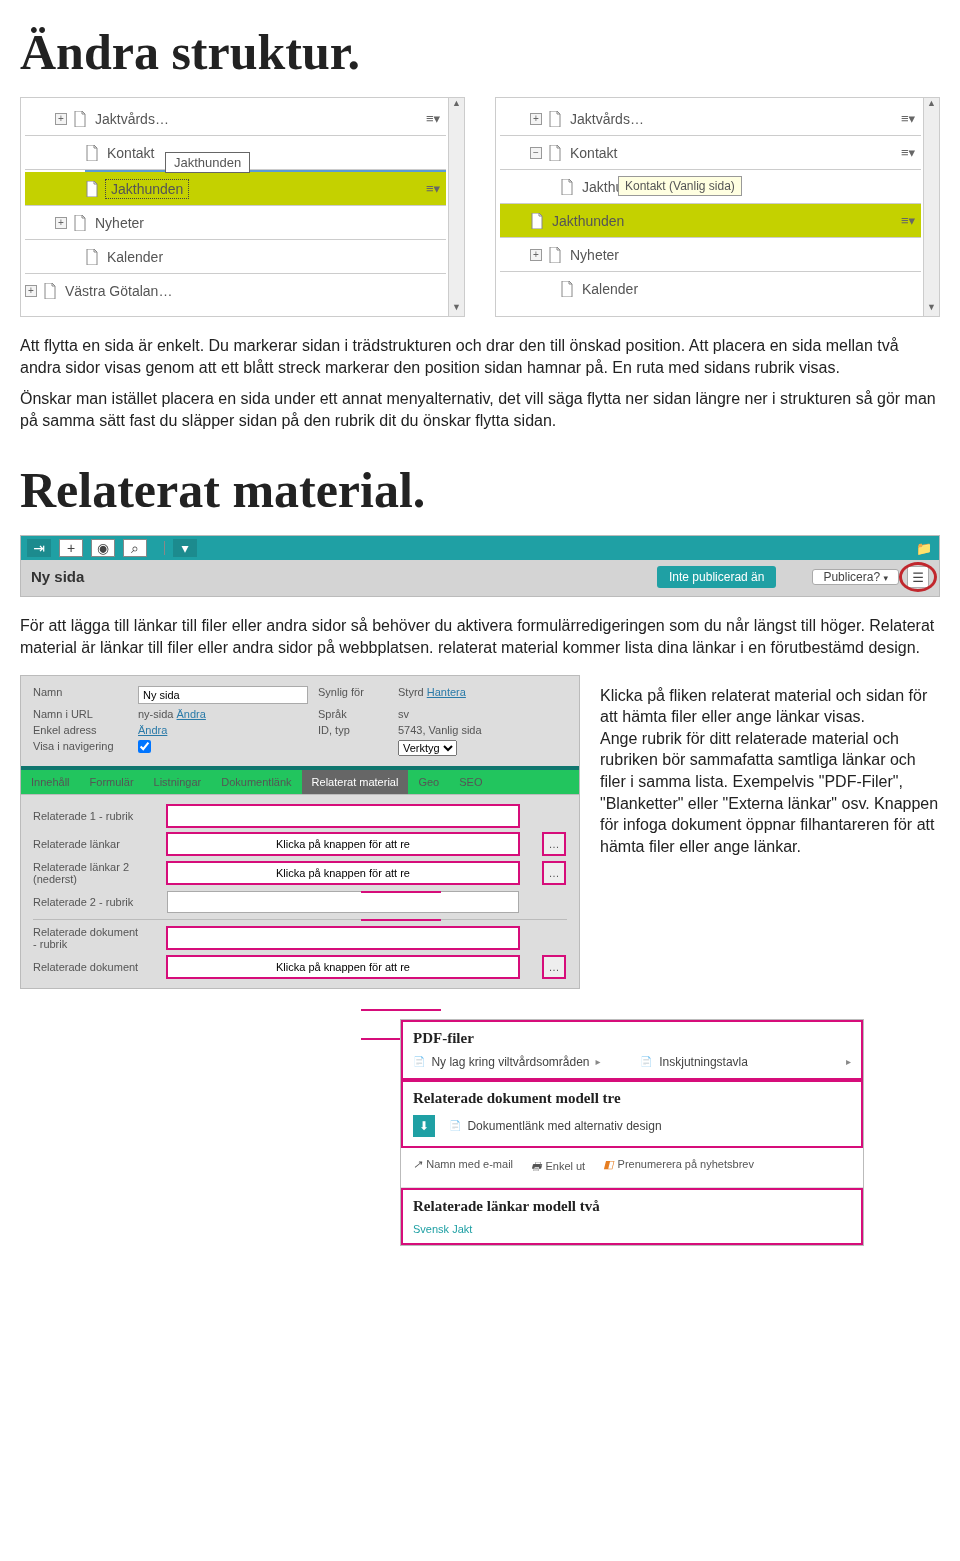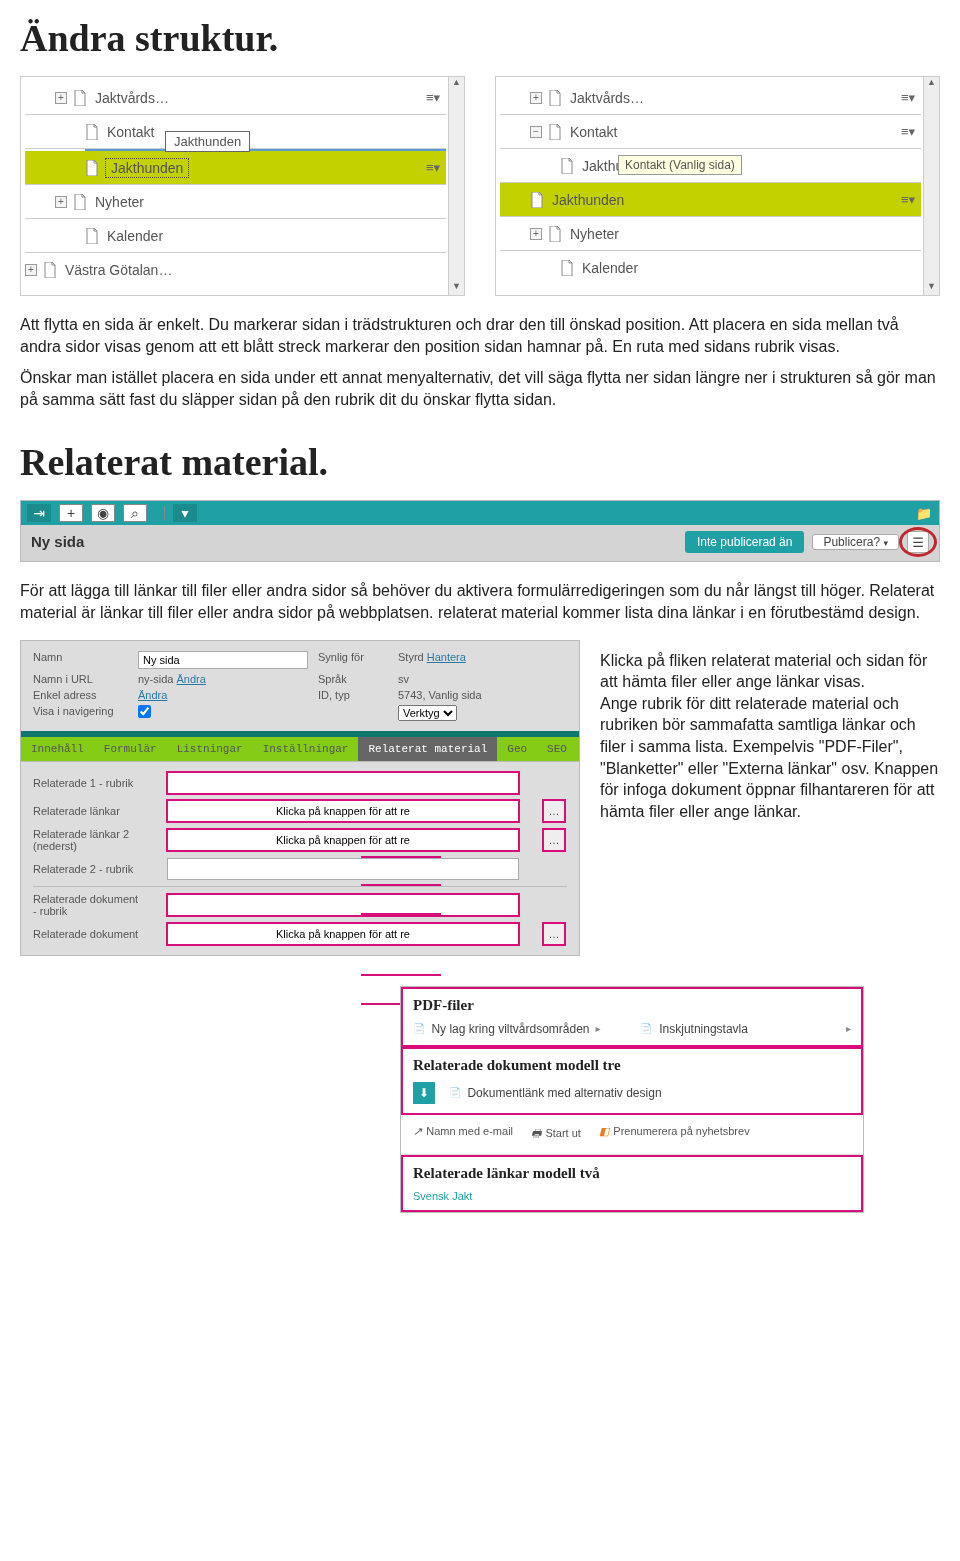--- a/index.html
+++ b/index.html
@@ -1,17 +1,17 @@
 <!DOCTYPE html>
 <html><head>
 <meta charset="utf-8">
 <style>
   * { box-sizing: border-box; margin: 0; padding: 0; }
   body { font-family: Arial, Helvetica, sans-serif; font-size: 15px; color: #222; background: #fff; width: 960px; margin: 0 auto; padding: 10px 20px 40px; }
-  h1 { font-family: Georgia, 'Times New Roman', serif; font-weight: 700; font-size: 38px; margin: 6px 0 16px; }
+  h1 { font-family: Georgia, 'Times New Roman', serif; font-weight: 700; font-size: 50px; margin: 13px 0 16px; }
   p { font-size: 16px; line-height: 1.35; margin: 10px 0; }
 
   
   .tree-row { display: flex; gap: 30px; margin-bottom: 18px; }
   .tree-panel { flex: 1; border: 1px solid #ccc; background: #fff; position: relative; }
   .tree-panel .scrollbar { position: absolute; right: 0; top: 0; bottom: 0; width: 16px; background: #eee; border-left: 1px solid #ccc; }
   .tree-panel .scrollbar .up, .tree-panel .scrollbar .down { height: 14px; text-align: center; font-size: 9px; color: #666; }
   .tree-panel .scrollbar .down { position: absolute; bottom: 0; width: 100%; }
   .tree-body { padding: 4px 18px 4px 4px; }
   .tree-item { display: flex; align-items: center; height: 34px; border-bottom: 1px solid #ccc; font-family: Verdana, sans-serif; font-size: 14px; color: #555; padding-right: 6px; position: relative; }
@@ -30,31 +30,31 @@
   .toolbar-shot { border: 1px solid #bbb; margin: 10px 0 18px; background: #d4d4d4; }
   .toolbar-top { background: #1fa0a4; color: #fff; display: flex; align-items: center; height: 24px; font-size: 13px; gap: 8px; padding: 0 6px; }
   .toolbar-top .btn { background: #fff; color: #444; border: 1px solid #888; width: 24px; height: 18px; display: inline-flex; align-items: center; justify-content: center; font-size: 14px; }
   .toolbar-top .dark { background: #1c8b8e; color:#fff; border:none;}
   .toolbar-top .folder { margin-left: auto; }
   .breadcrumb-bar { background: #d4d4d4; padding: 6px 10px 8px; font-size: 12px; color: #444; display: flex; align-items: flex-start; justify-content: space-between; }
   .bc-left { flex: 1; }
   .bc-title { font-size: 15px; font-weight: bold; color: #333; margin-top: 2px; }
   .bc-right { display: flex; align-items: center; gap: 8px; }
   .pill-teal { background: #1fa0a4; color: #fff; border-radius: 3px; padding: 4px 12px; font-size: 12px; }
-  .pill-white { background: #fff; border: 1px solid #aaa; border-radius: 3px; padding: 0 10px; font-size: 12px; }
+  .pill-white { background: #fff; border: 1px solid #aaa; border-radius: 3px; padding: 0 10px; font-size: 12px; margin-left: 28px; }
   .list-btn { width: 22px; height: 22px; border: 1px solid #aaa; background: #fff; border-radius: 2px; display: flex; align-items: center; justify-content: center; font-size: 13px; }
   .red-circle { position: absolute; width: 38px; height: 30px; border: 3px solid #c1272d; border-radius: 50%; }
 
   
   .lower { display: flex; gap: 20px; margin-top: 16px; }
   .form-shot { width: 560px; background: #ddd; border: 1px solid #bbb; position: relative; font-size: 11px; }
   .form-shot .form-grid { display: grid; grid-template-columns: 95px 170px 70px 1fr; gap: 4px 10px; padding: 10px 12px 6px; color: #555; }
   .form-shot input[type=text] { background: #fff; border: 1px solid #aaa; padding: 2px 4px; font-size: 11px; width: 100%; }
   .form-shot .link { color: #2a7aa8; text-decoration: underline; }
-  .tabs { display: flex; border-top: 6px solid #0f766e; border-bottom: 1px solid #bbb; margin: 4px 0 0; font-size: 11px; background: #84cc16; font-family: Liberation Mono, monospace; }
+  .tabs { display: flex; border-top: 4px solid #0f766e; border-bottom: 1px solid #bbb; margin: 4px 0 0; font-size: 11px; background: #22c55e; }
   .tabs .tab { padding: 6px 10px; color: #555; }
   .tabs .tab.active { background: #666; color: #fff; }
   .rel-form { padding: 10px 12px; display: grid; grid-template-columns: 110px 1fr 24px; gap: 6px 24px; align-items: center; color: #555; }
   .rel-form .blank { background:#fff; border:1px solid #aaa; height:22px; }
   .rel-form .dots { width:22px; height:22px; background:#eee; border:1px solid #aaa; display:flex;align-items:center;justify-content:center; }
   .hl-box { outline: 2px solid #d60d7a; outline-offset: -1px; text-align: center; }
   .pink-line { position: absolute; background: #d60d7a; height: 2px; }
   .right-text { flex: 1; padding-top: 0; }
 
   
@@ -264,21 +264,21 @@
 
       <span>Visa i navigering</span>
       <span><input type="checkbox" checked="" style=""></span>
       <span></span>
       <span><select style="font-size:11px;"><option>Verktyg</option></select></span>
     </div>
     <div class="tabs">
       <div class="tab">Innehåll</div>
       <div class="tab">Formulär</div>
       <div class="tab">Listningar</div>
-      <div class="tab">Inställningar</div>
+      <div class="tab">Dokumentlänk</div>
       <div class="tab active">Relaterat material</div>
       <div class="tab">Geo</div>
       <div class="tab">SEO</div>
     </div>
     <div class="rel-form">
       <span>Relaterade 1 - rubrik</span>
       <div class="blank hl-box"></div>
         <span></span>
 
       <span>Relaterade länkar</span>
@@ -337,21 +337,21 @@
     <div class="pv-sec hlpink">
       <div class="pv-title">Relaterade dokument modell tre</div>
       <div class="pv-row">
         <span class="dl-btn">⬇</span>
         <span class="pdf-ic">📄</span>
         <span>Dokumentlänk med alternativ design</span>
       </div>
     </div>
     <div class="footer-icons">
       <span><i>↗</i><span>Namn med e-mail</span></span>
-      <span><i>🖶</i><span>Start ut</span></span>
+      <span><i>🖶</i><span>Enkel ut</span></span>
       <span><i style="color:#e67e22;">◧</i><span>Prenumerera på nyhetsbrev</span></span>
     </div>
     <div class="pv-sec hlpink" style="border-bottom:none;">
       <div class="pv-title">Relaterade länkar modell två</div>
       <div class="pv-row" style="color:#1fa0a4;font-size:11px;">
           <span>Svensk Jakt</span>
         </div>
     </div>
   </div>
 </div>

